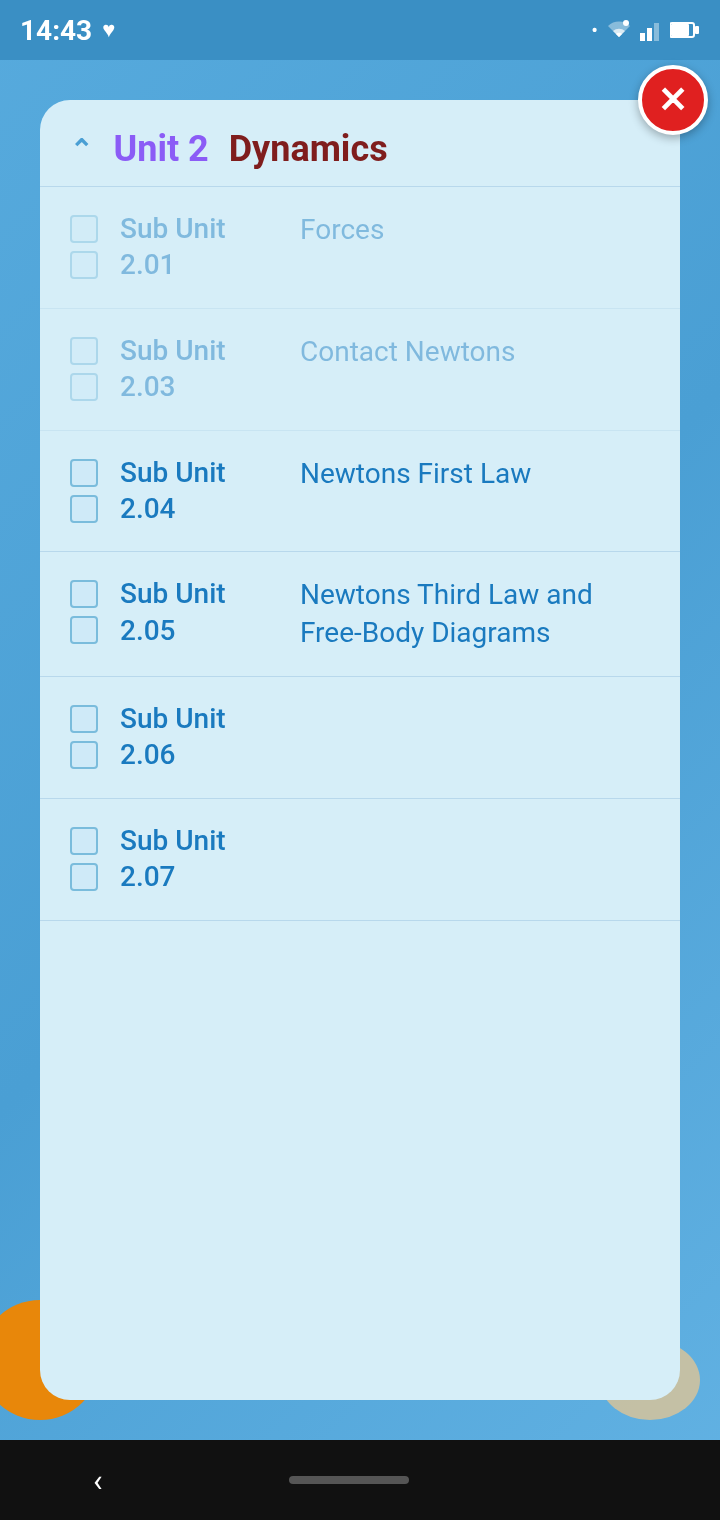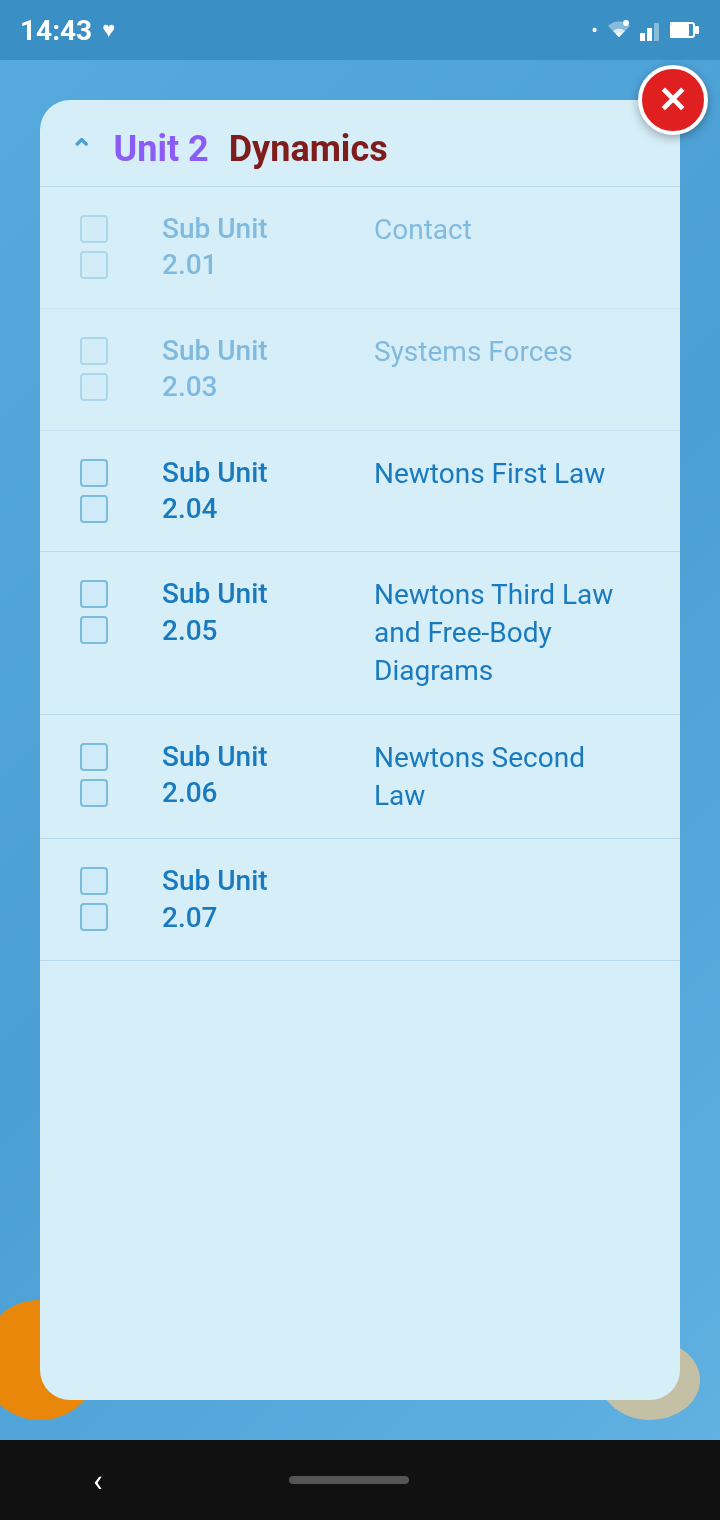--- a/index.html
+++ b/index.html
@@ -155,25 +155,24 @@
     .modal-content {
       flex: 1;
       overflow-y: auto;
       padding: 0;
     }
 
     
     .sub-unit-row {
       display: flex;
       align-items: flex-start;
-      padding: 24px 40px;
+      padding: 24px 30px;
       border-bottom: 1px solid #b8d8ec;
       cursor: pointer;
       min-height: 100px;
-      gap: 32px;
     }
 
     .sub-unit-row:last-child {
       border-bottom: none;
     }
 
     
     .checkbox-area {
       width: 40px;
       min-width: 40px;
@@ -293,30 +292,30 @@
   </div>
 
   <div class="modal-content">
 
     <div class="sub-unit-row faded">
       <div class="checkbox-area">
         <div class="checkbox"></div>
         <div class="checkbox"></div>
       </div>
       <span class="sub-unit-label">Sub Unit<br>2.01</span>
-      <span class="sub-unit-name">Contact</span>
+      <span class="sub-unit-name">Forces</span>
     </div>
 
     <div class="sub-unit-row faded">
       <div class="checkbox-area">
         <div class="checkbox"></div>
         <div class="checkbox"></div>
       </div>
       <span class="sub-unit-label">Sub Unit<br>2.03</span>
-      <span class="sub-unit-name">Systems Forces</span>
+      <span class="sub-unit-name">Contact Newtons</span>
     </div>
 
     <div class="sub-unit-row">
       <div class="checkbox-area">
         <div class="checkbox"></div>
         <div class="checkbox"></div>
       </div>
       <span class="sub-unit-label">Sub Unit<br>2.04</span>
       <span class="sub-unit-name">Newtons First Law</span>
     </div>
@@ -329,21 +328,20 @@
       <span class="sub-unit-label">Sub Unit<br>2.05</span>
       <span class="sub-unit-name">Newtons Third Law and Free-Body Diagrams</span>
     </div>
 
     <div class="sub-unit-row">
       <div class="checkbox-area">
         <div class="checkbox"></div>
         <div class="checkbox"></div>
       </div>
       <span class="sub-unit-label">Sub Unit<br>2.06</span>
-      <span class="sub-unit-name">Newtons Second Law</span>
     </div>
 
     <div class="sub-unit-row">
       <div class="checkbox-area">
         <div class="checkbox"></div>
         <div class="checkbox"></div>
       </div>
       <span class="sub-unit-label">Sub Unit<br>2.07</span>
     </div>
 

